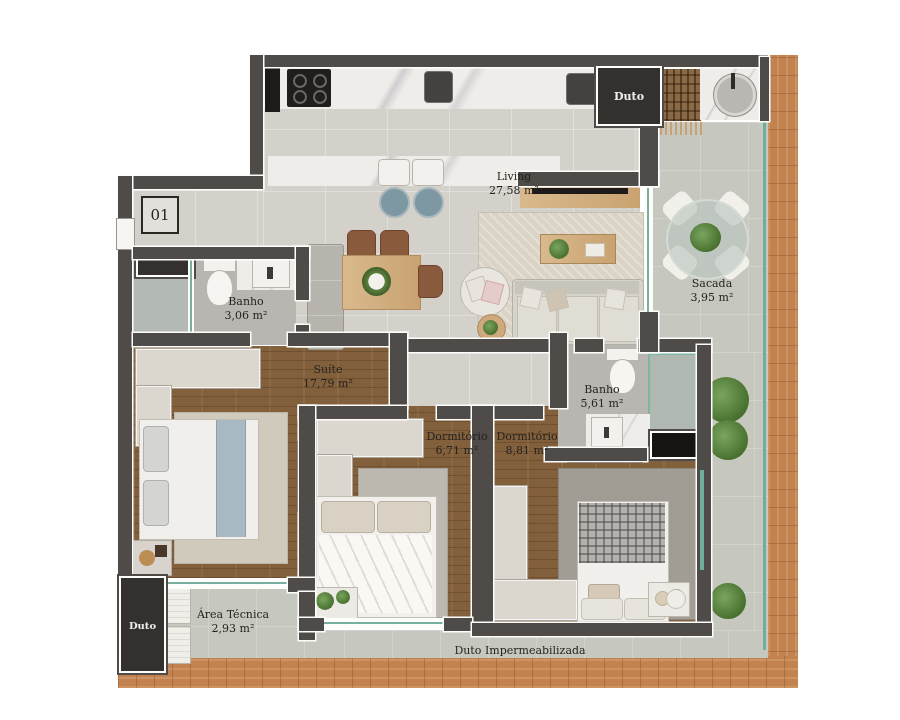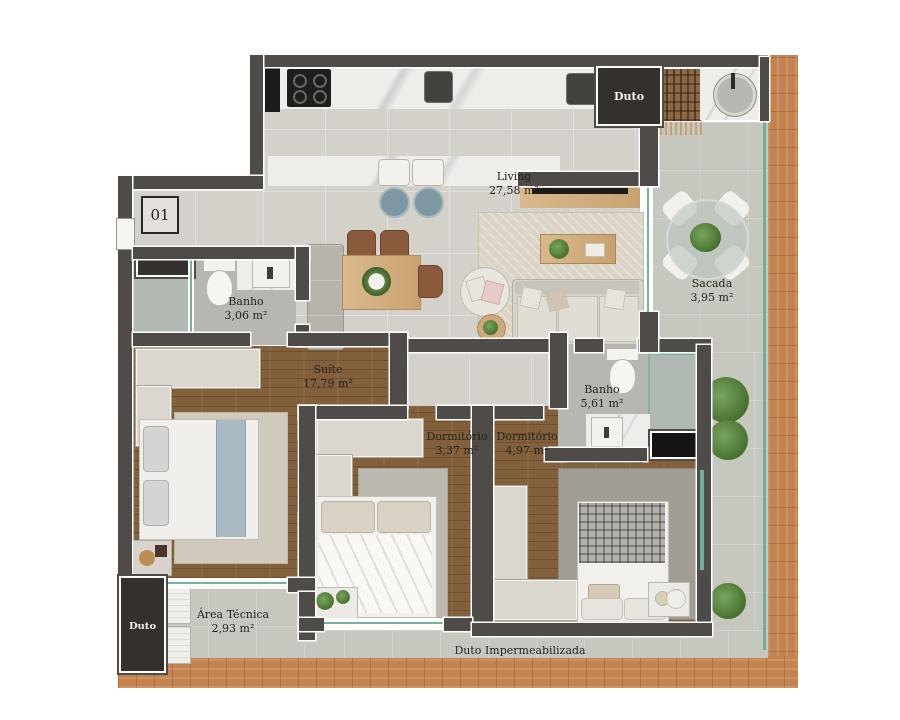--- a/index.html
+++ b/index.html
@@ -267,25 +267,25 @@
   <div class="abs lbl" style="left:328px;top:377px;">
     <span class="nm">Suíte</span>
     <span class="ar">17,79 m²</span>
   </div>
   <div class="abs lbl" style="left:602px;top:397px;">
     <span class="nm">Banho</span>
     <span class="ar">5,61 m²</span>
   </div>
   <div class="abs lbl" style="left:457px;top:444px;">
     <span class="nm">Dormitório</span>
-    <span class="ar">3,37 m²</span>
+    <span class="ar">6,71 m²</span>
   </div>
   <div class="abs lbl" style="left:527px;top:444px;">
     <span class="nm">Dormitório</span>
-    <span class="ar">4,97 m²</span>
+    <span class="ar">8,81 m²</span>
   </div>
   <div class="abs lbl" style="left:233px;top:622px;">
     <span class="nm">Área Técnica</span>
     <span class="ar">2,93 m²</span>
   </div>
   <div class="abs lbl" style="left:520px;top:651px;">
     <span class="nm">Duto Impermeabilizada</span>
   </div>
 
 </div>

